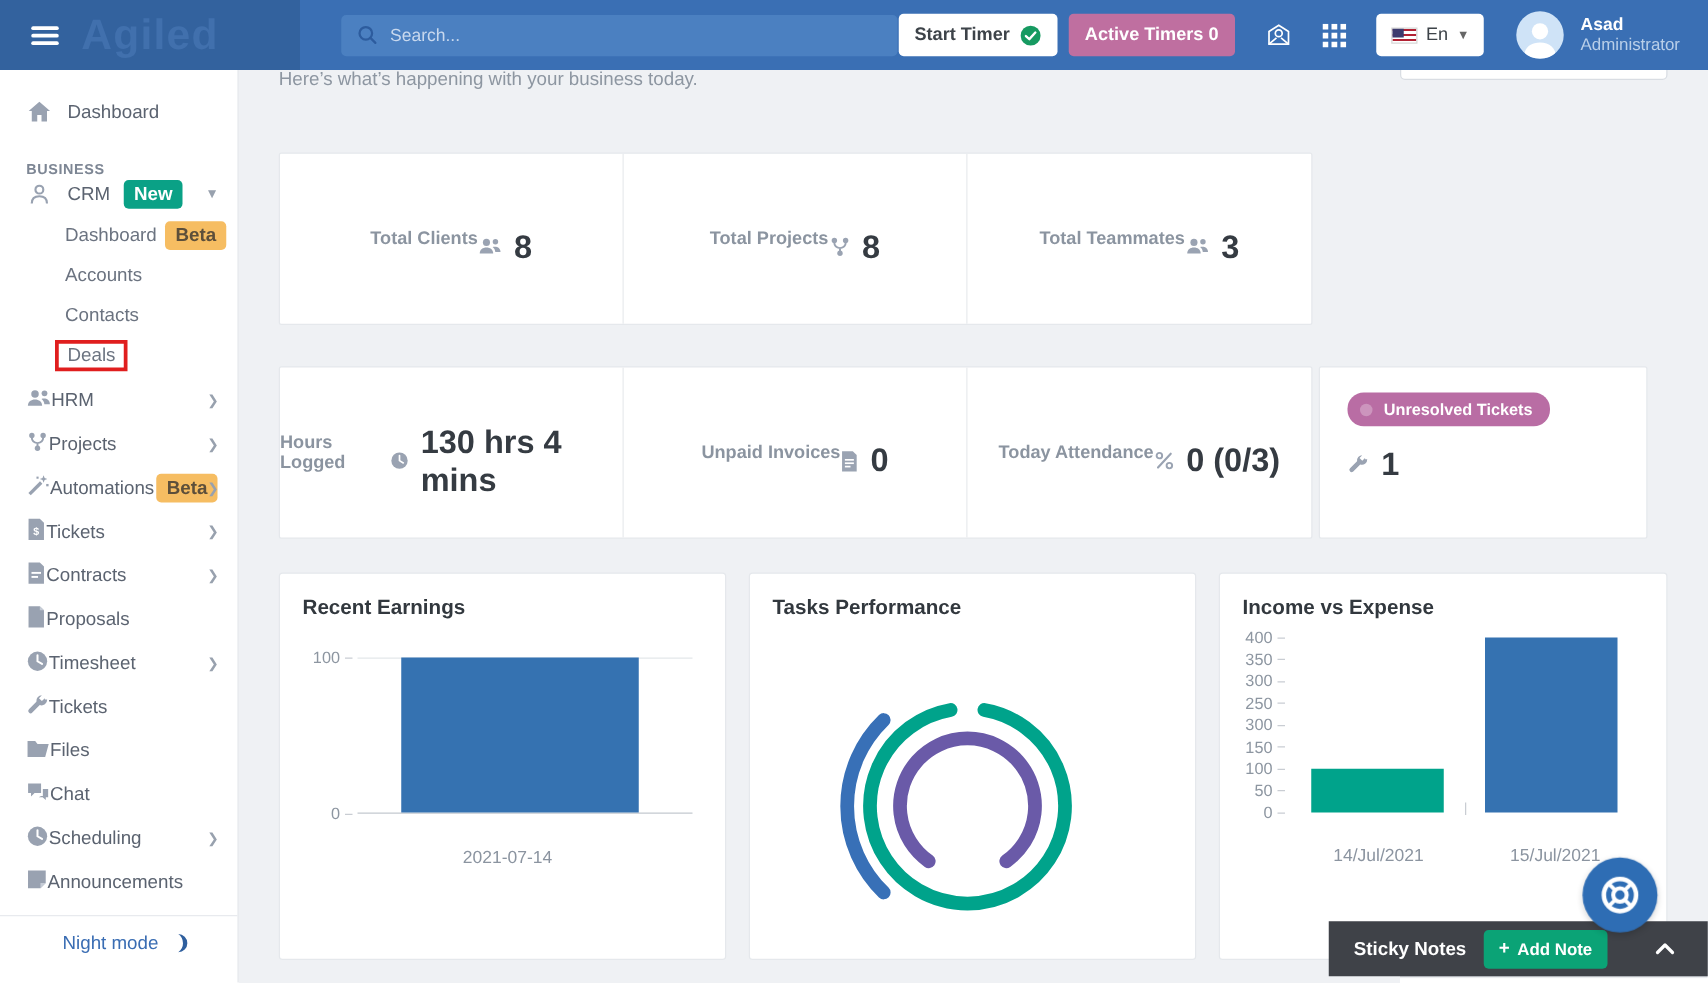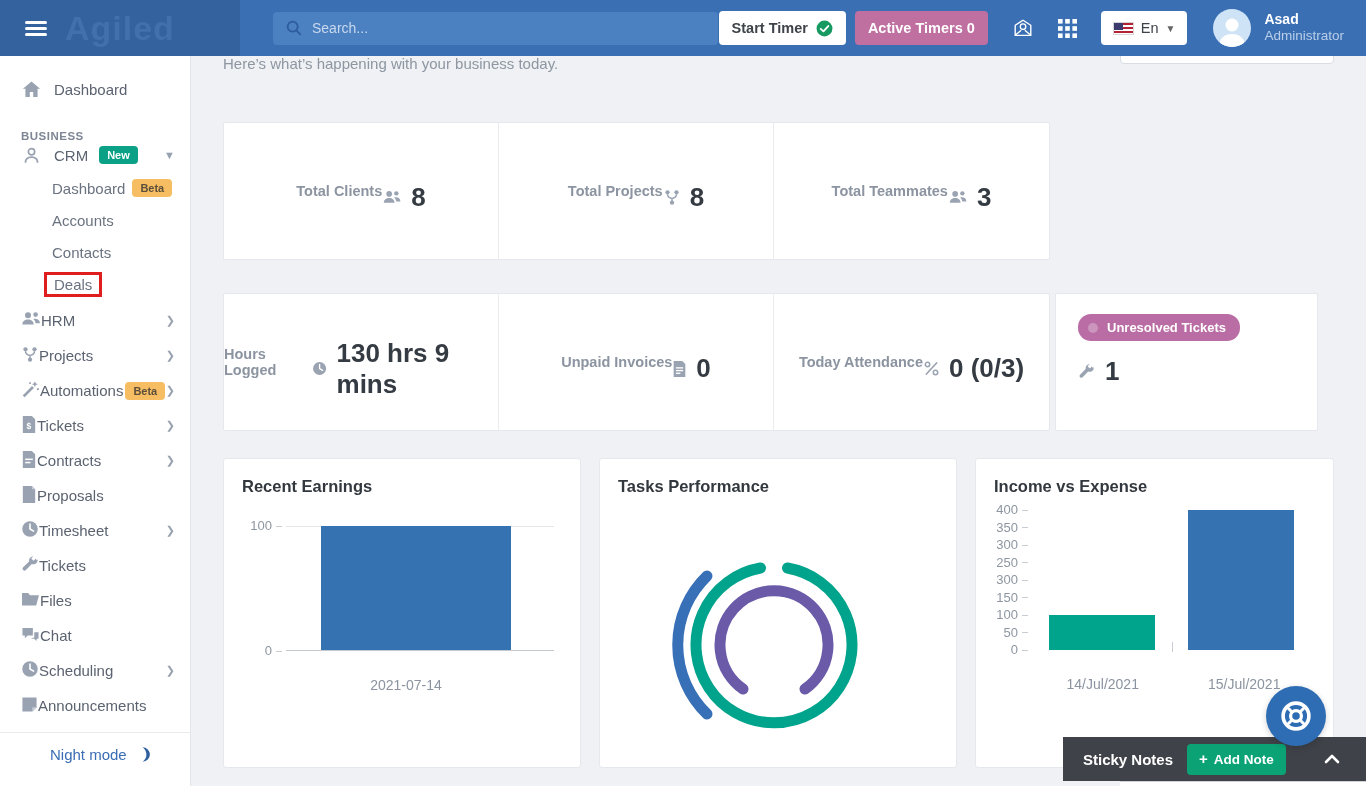--- a/index.html
+++ b/index.html
@@ -32,21 +32,21 @@
   .side-item { display:flex; align-items:center; height:34px; padding-left:21px; position:relative; color:#5b6370; font-size:15px; cursor:pointer; }
   .side-item .icn { width:20px; margin-right:13px; display:flex; justify-content:center; align-items:center; }
   .side-item.first { margin-top:16px; }
   .section-label { padding:24px 0 0 21px; height:26px; font-size:11.5px; font-weight:bold; color:#7d8694; letter-spacing:.5px; }
   .side-item.parent { margin-top:6px; }
   .side-sub { display:flex; align-items:center; height:32px; padding-left:52px; color:#6b7380; font-size:15px; cursor:pointer; }
   .side-main { display:flex; align-items:center; height:35px; padding-left:21px; position:relative; color:#5b6370; font-size:15px; cursor:pointer; }
   .side-main .icn, .side-item .icn { color:#99a2b1; }
   .group { margin-top:3px; }
   .chev { position:absolute; right:15px; color:#98a1ae; font-size:11px; }
-  .badge { font-size:11px; font-weight:bold; padding:3px 8px; border-radius:4px; margin-left:11px; }
+  .badge { font-size:15px; font-weight:bold; padding:3px 8px; border-radius:4px; margin-left:11px; }
   .badge-new { background:#0aa186; color:#fff; }
   .badge-beta { background:#f6bd62; color:#5d4f3a; }
   .badge-beta.tight { margin-left:7px; }
   .deals-hl { border:3px solid #e01e1e; padding:1px 7px; margin-left:-8px; }
   .night-row { border-top:1px solid #e8eaee; margin-top:9px; padding:13px 0 0 50px; display:flex; align-items:center; gap:8px; color:#3a6db3; font-size:15px; cursor:pointer; }
 
   
   .main { margin-left:191px; padding:26px 32px 0 32px; }
   .head-row { display:flex; justify-content:space-between; align-items:flex-start; }
   .greeting { font-size:17px; font-weight:bold; color:#32383e; }
@@ -404,21 +404,21 @@
 
   <div class="row2">
     <div class="stats-grid inrow">
       <div class="stat-cell">
         <div class="stat-label">Hours Logged</div>
         <div class="stat-value">
           <svg width="17" height="17" viewBox="0 0 20 20">
               <circle cx="10" cy="10" r="8.6" fill="#9aa3b2"></circle>
               <path d="M10 4.6 V10 l4 2.4" stroke="#fff" stroke-width="1.8" fill="none" stroke-linecap="round"></path>
             </svg>
-          <span>130 hrs 9 mins</span>
+          <span>130 hrs 4 mins</span>
         </div>
       </div>
       <div class="stat-cell">
         <div class="stat-label">Unpaid Invoices</div>
         <div class="stat-value">
           <svg width="15" height="18" viewBox="0 0 16 20" fill="#9aa3b2">
               <path d="M1.5 1 h9.5 l3.5 3.5 V19 H1.5 Z"></path>
               <rect x="4" y="8" width="8" height="1.5" fill="#fff"></rect>
               <rect x="4" y="11" width="8" height="1.5" fill="#fff"></rect>
               <rect x="4" y="14" width="5" height="1.5" fill="#fff"></rect>

